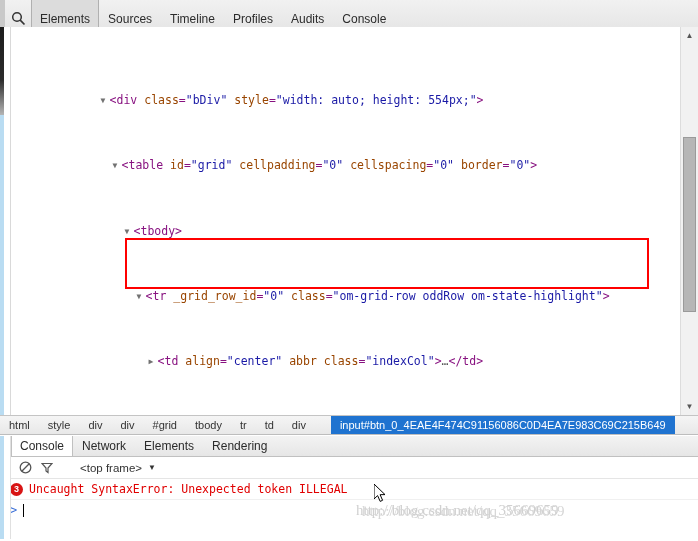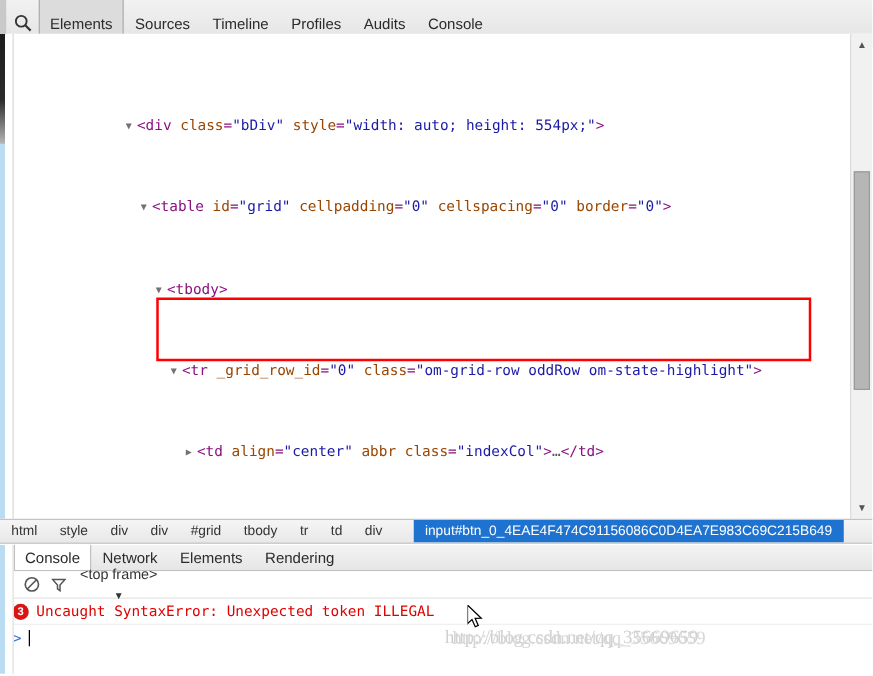--- a/index.html
+++ b/index.html
@@ -228,27 +228,26 @@
     padding-left: 14px;
     border-bottom: 1px solid #e5e5e5;
     box-sizing: border-box;
     background: #fff;
   }
   #console-toolbar .ci {
     width: 22px;
     display: flex; align-items: center; justify-content: center;
   }
   #console-toolbar .frame {
-    margin-left: 6px;
+    margin-left: 22px;
     font-size: 11.5px;
     color: #333;
     display: flex;
     align-items: center;
     gap: 6px;
-    flex-direction: column;
   }
   .caret { font-size: 8px; color: #333; }
 
   .console-msg {
     display: flex;
     align-items: center;
     padding: 3px 0 3px 10px;
     border-bottom: 1px solid #f0f0f0;
     font-family: "DejaVu Sans Mono", monospace;
     font-size: 11.5px;

